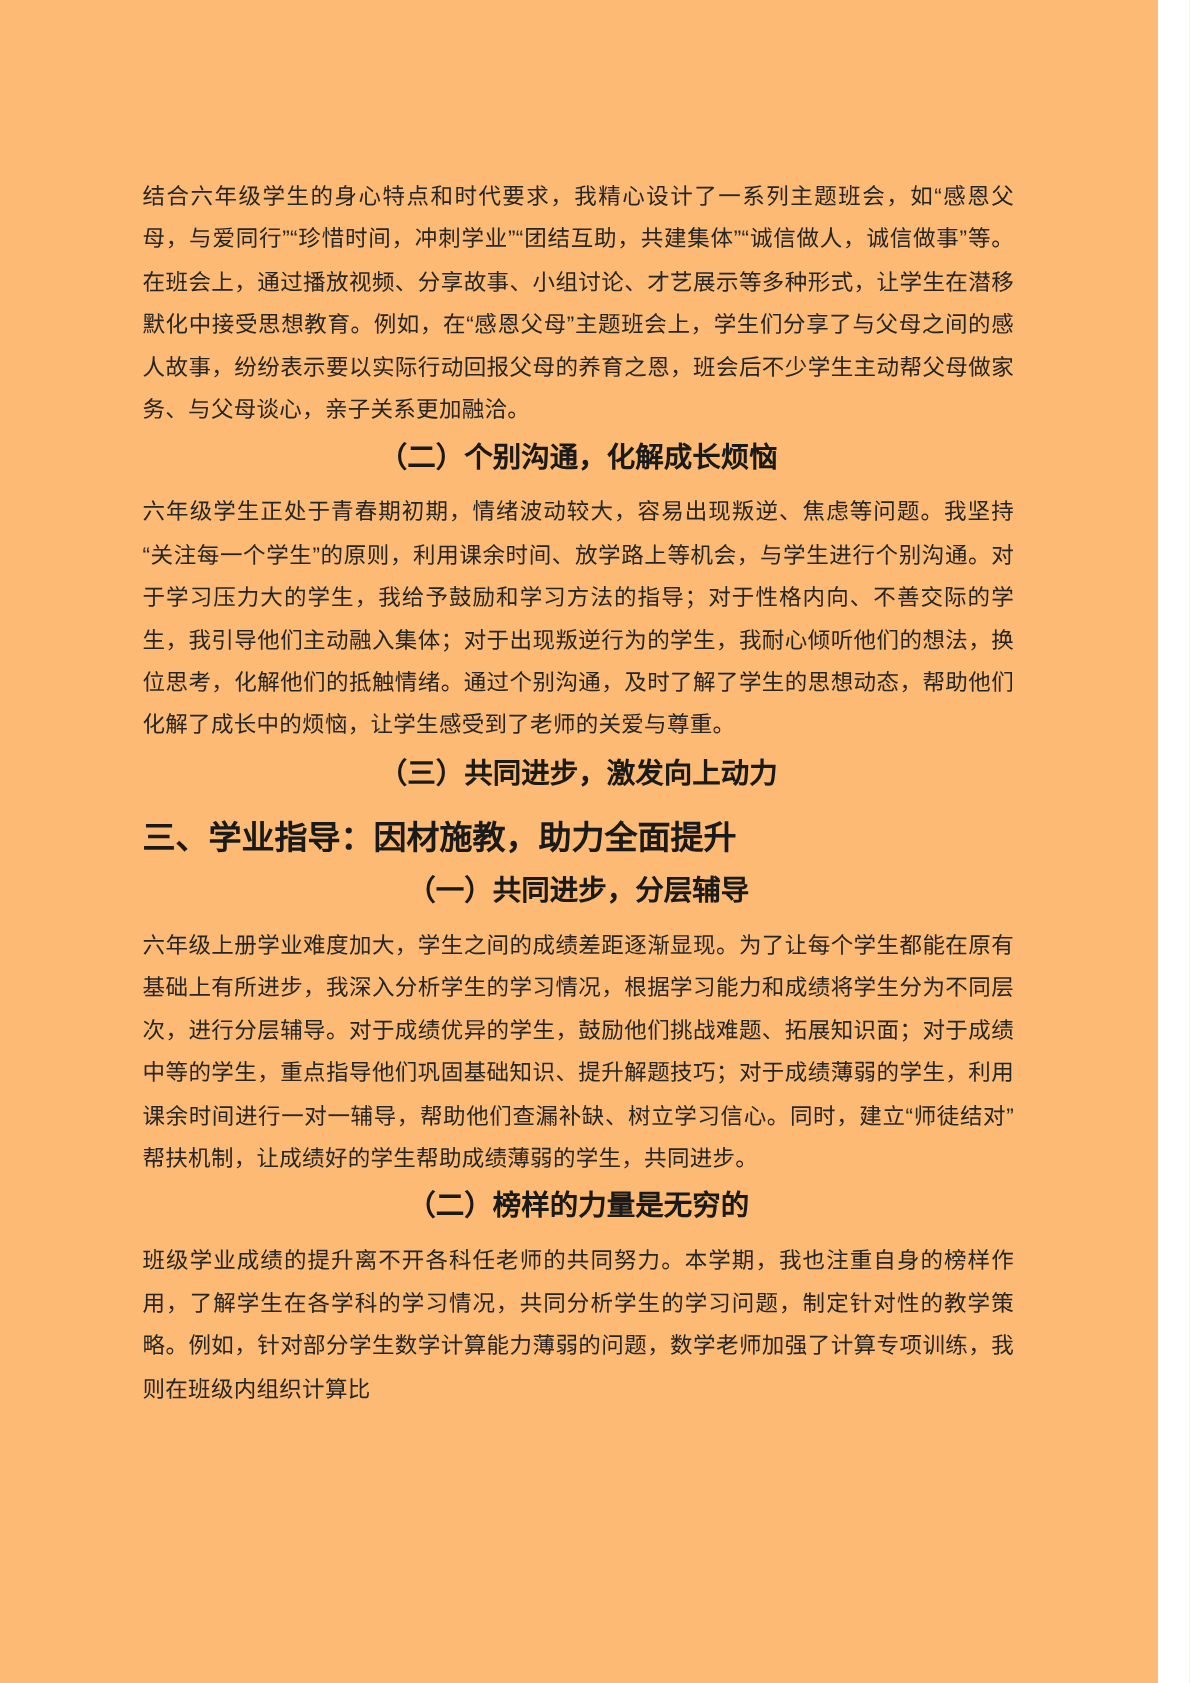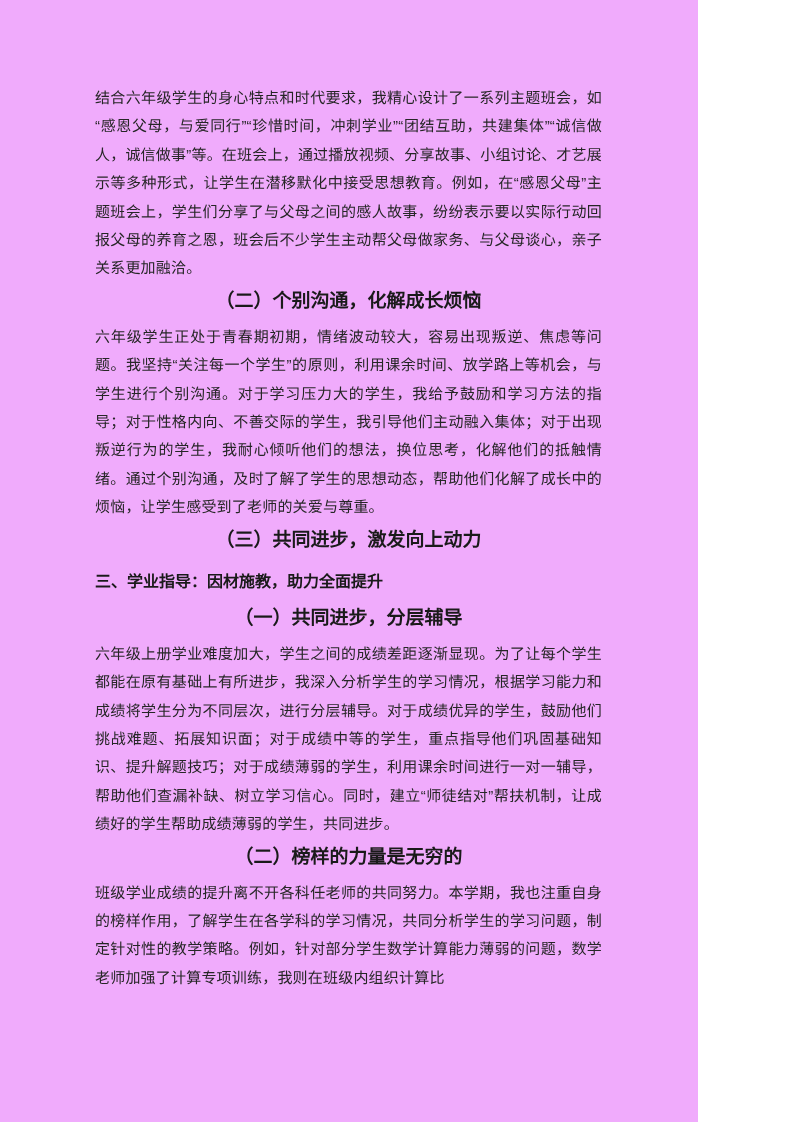--- a/index.html
+++ b/index.html
@@ -2,25 +2,25 @@
 <html lang="zh-CN"><head>
 <meta charset="utf-8">
 <style>
   html, body {
     margin: 0;
     padding: 0;
     background: #ffffff;
   }
   .page {
     position: relative;
-    width: 698px;
+    width: 772px;
     height: 1122px;
     box-sizing: border-box;
-    background: #f0abfc;
-    padding: 84px 96px 0 95px;
+    background: #fdba74;
+    padding: 118px 96px 0 95px;
     overflow: hidden;
     font-family: "Liberation Sans", "DejaVu Sans", sans-serif;
     color: #262626;
   }
   .para {
     margin: 0;
     font-size: 15px;
     line-height: 28.4px;
     font-weight: 400;
     text-align: justify;
@@ -32,21 +32,21 @@
   .heading-sub {
     margin: 4px 0 8px 0;
     font-size: 19px;
     line-height: 28px;
     font-weight: 700;
     color: #1a1a1a;
     text-align: center;
   }
   .heading-section {
     margin: 12px 0 6px 0;
-    font-size: 16px;
+    font-size: 22px;
     line-height: 32px;
     font-weight: 700;
     color: #1a1a1a;
     text-align: left;
   }
 </style>
 </head>
 <body>
 
 <div class="page">

